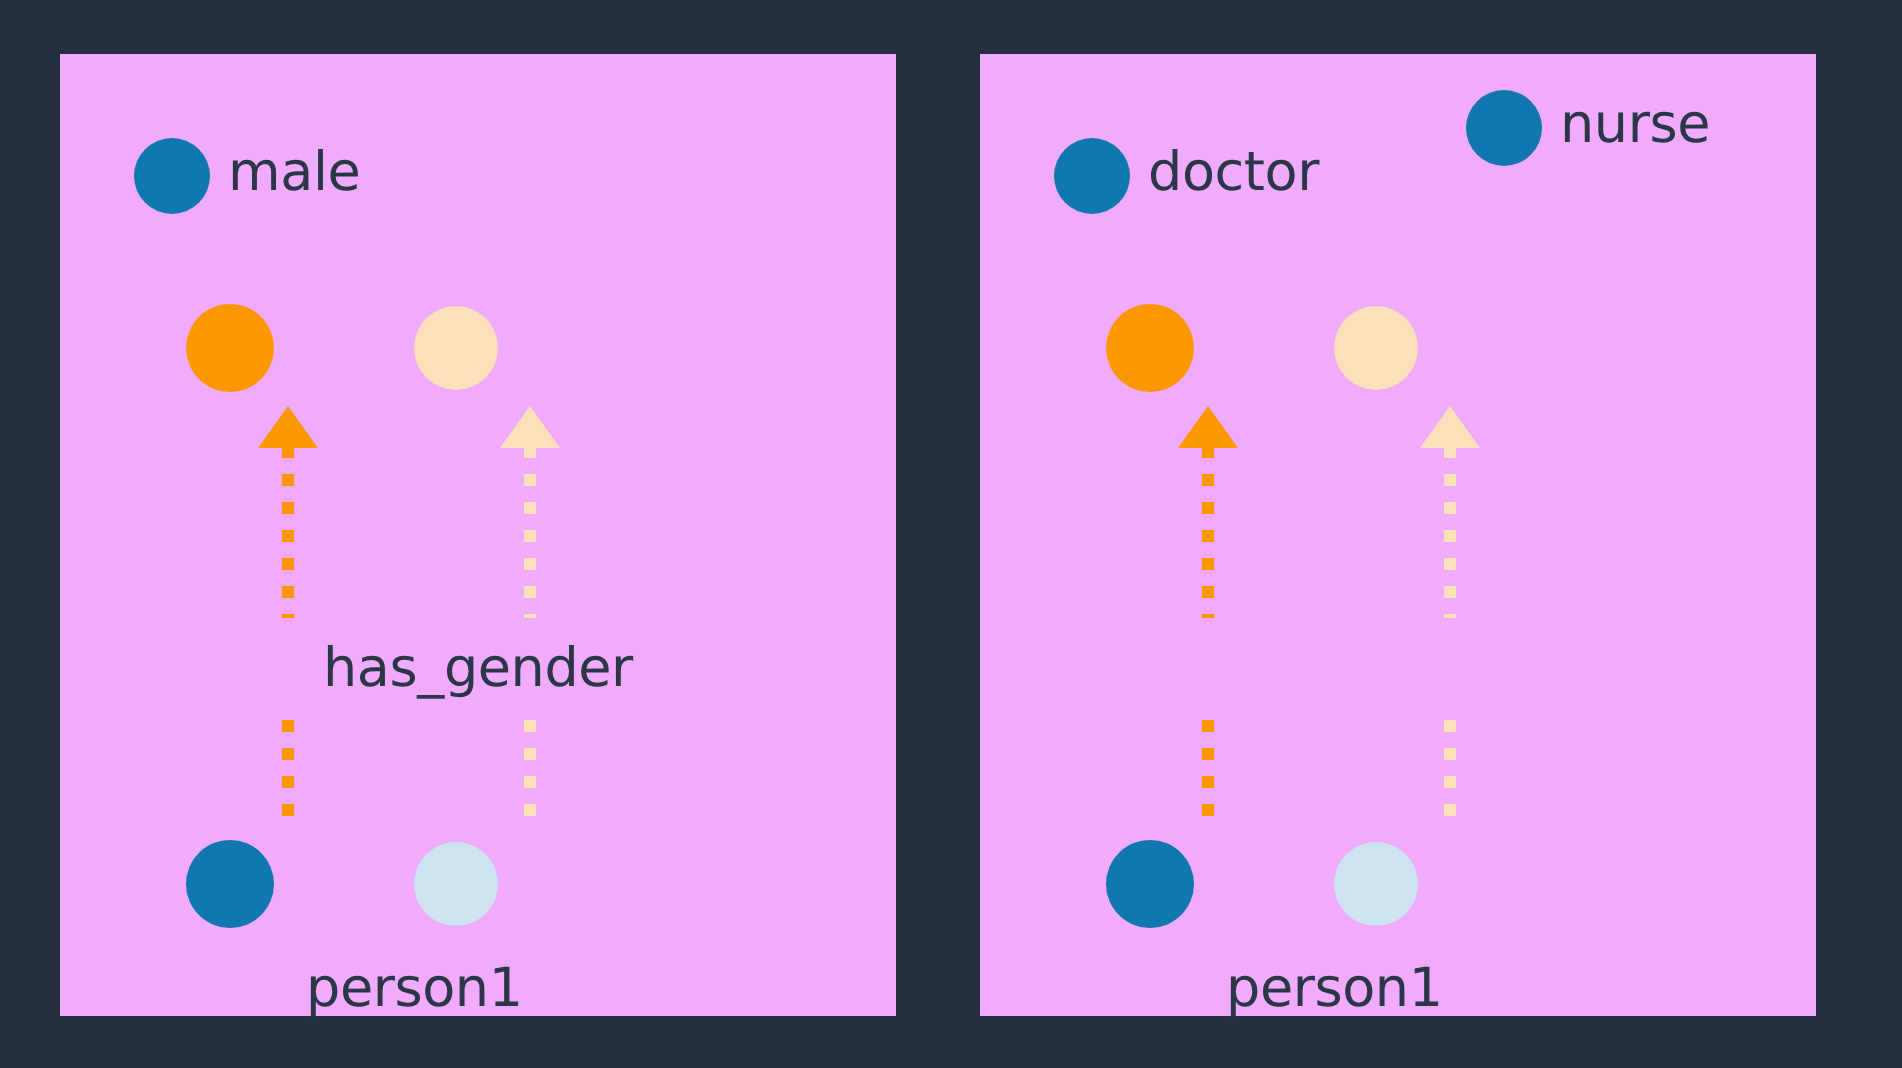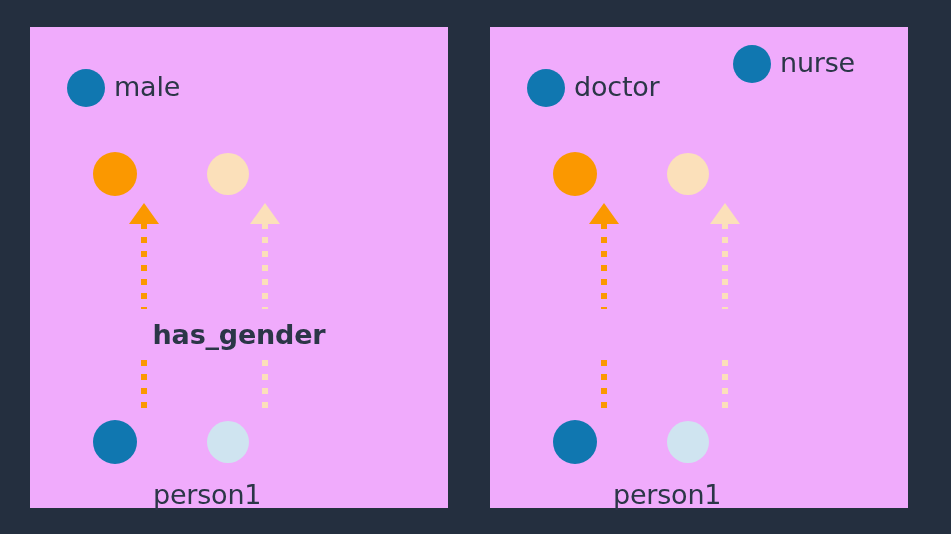--- a/index.html
+++ b/index.html
@@ -119,21 +119,21 @@
 
   
   .caption {
     position: absolute;
     font-size: 27px;
     color: #2b3647;
     line-height: 1;
     white-space: nowrap;
     letter-spacing: -0.2px;
   }
-  .caption-predicate { left: 50%; top: 294px; transform: translateX(-50%); font-weight: bold; }
+  .caption-predicate { left: 50%; top: 294px; transform: translateX(-50%); }
   .caption-subject   { left: 95px; top: 454px; margin-left: 28px; }
 </style>
 </head>
 <body style="background: rgb(36, 47, 63);">
 
 <div class="stage">
 
   <div class="panel" id="panel-left">
 
     <div class="legend legend-primary">

